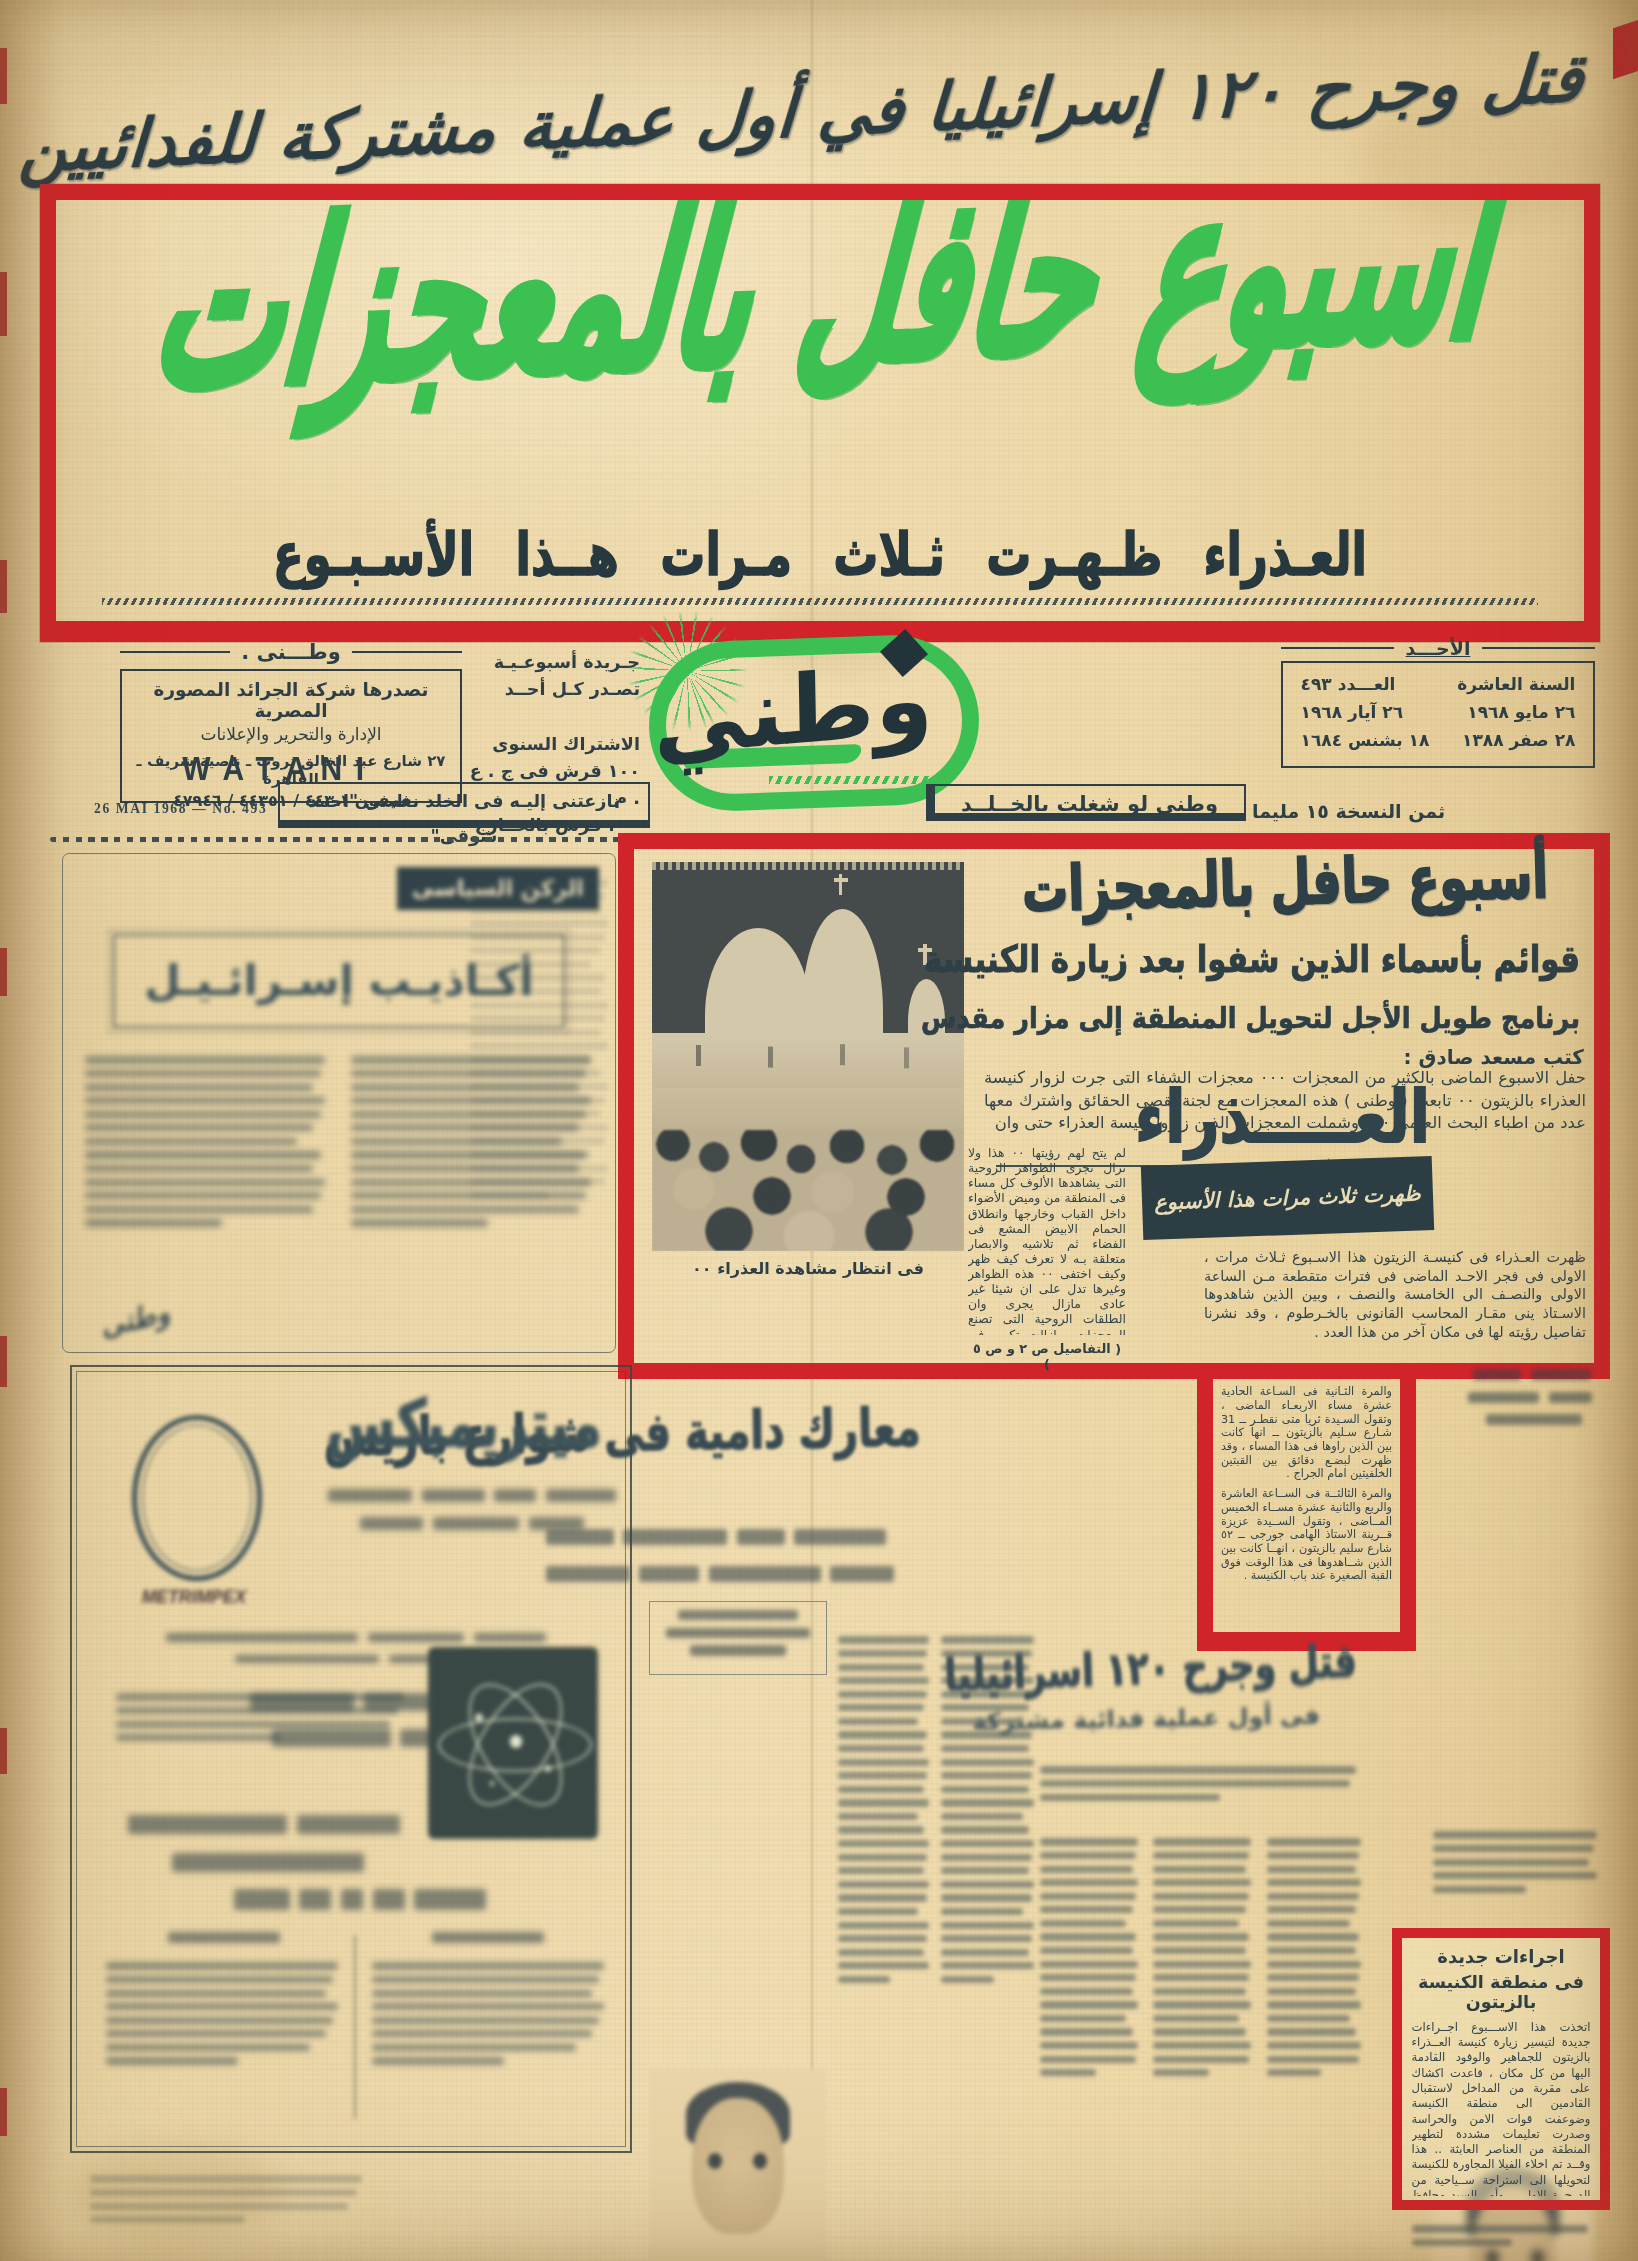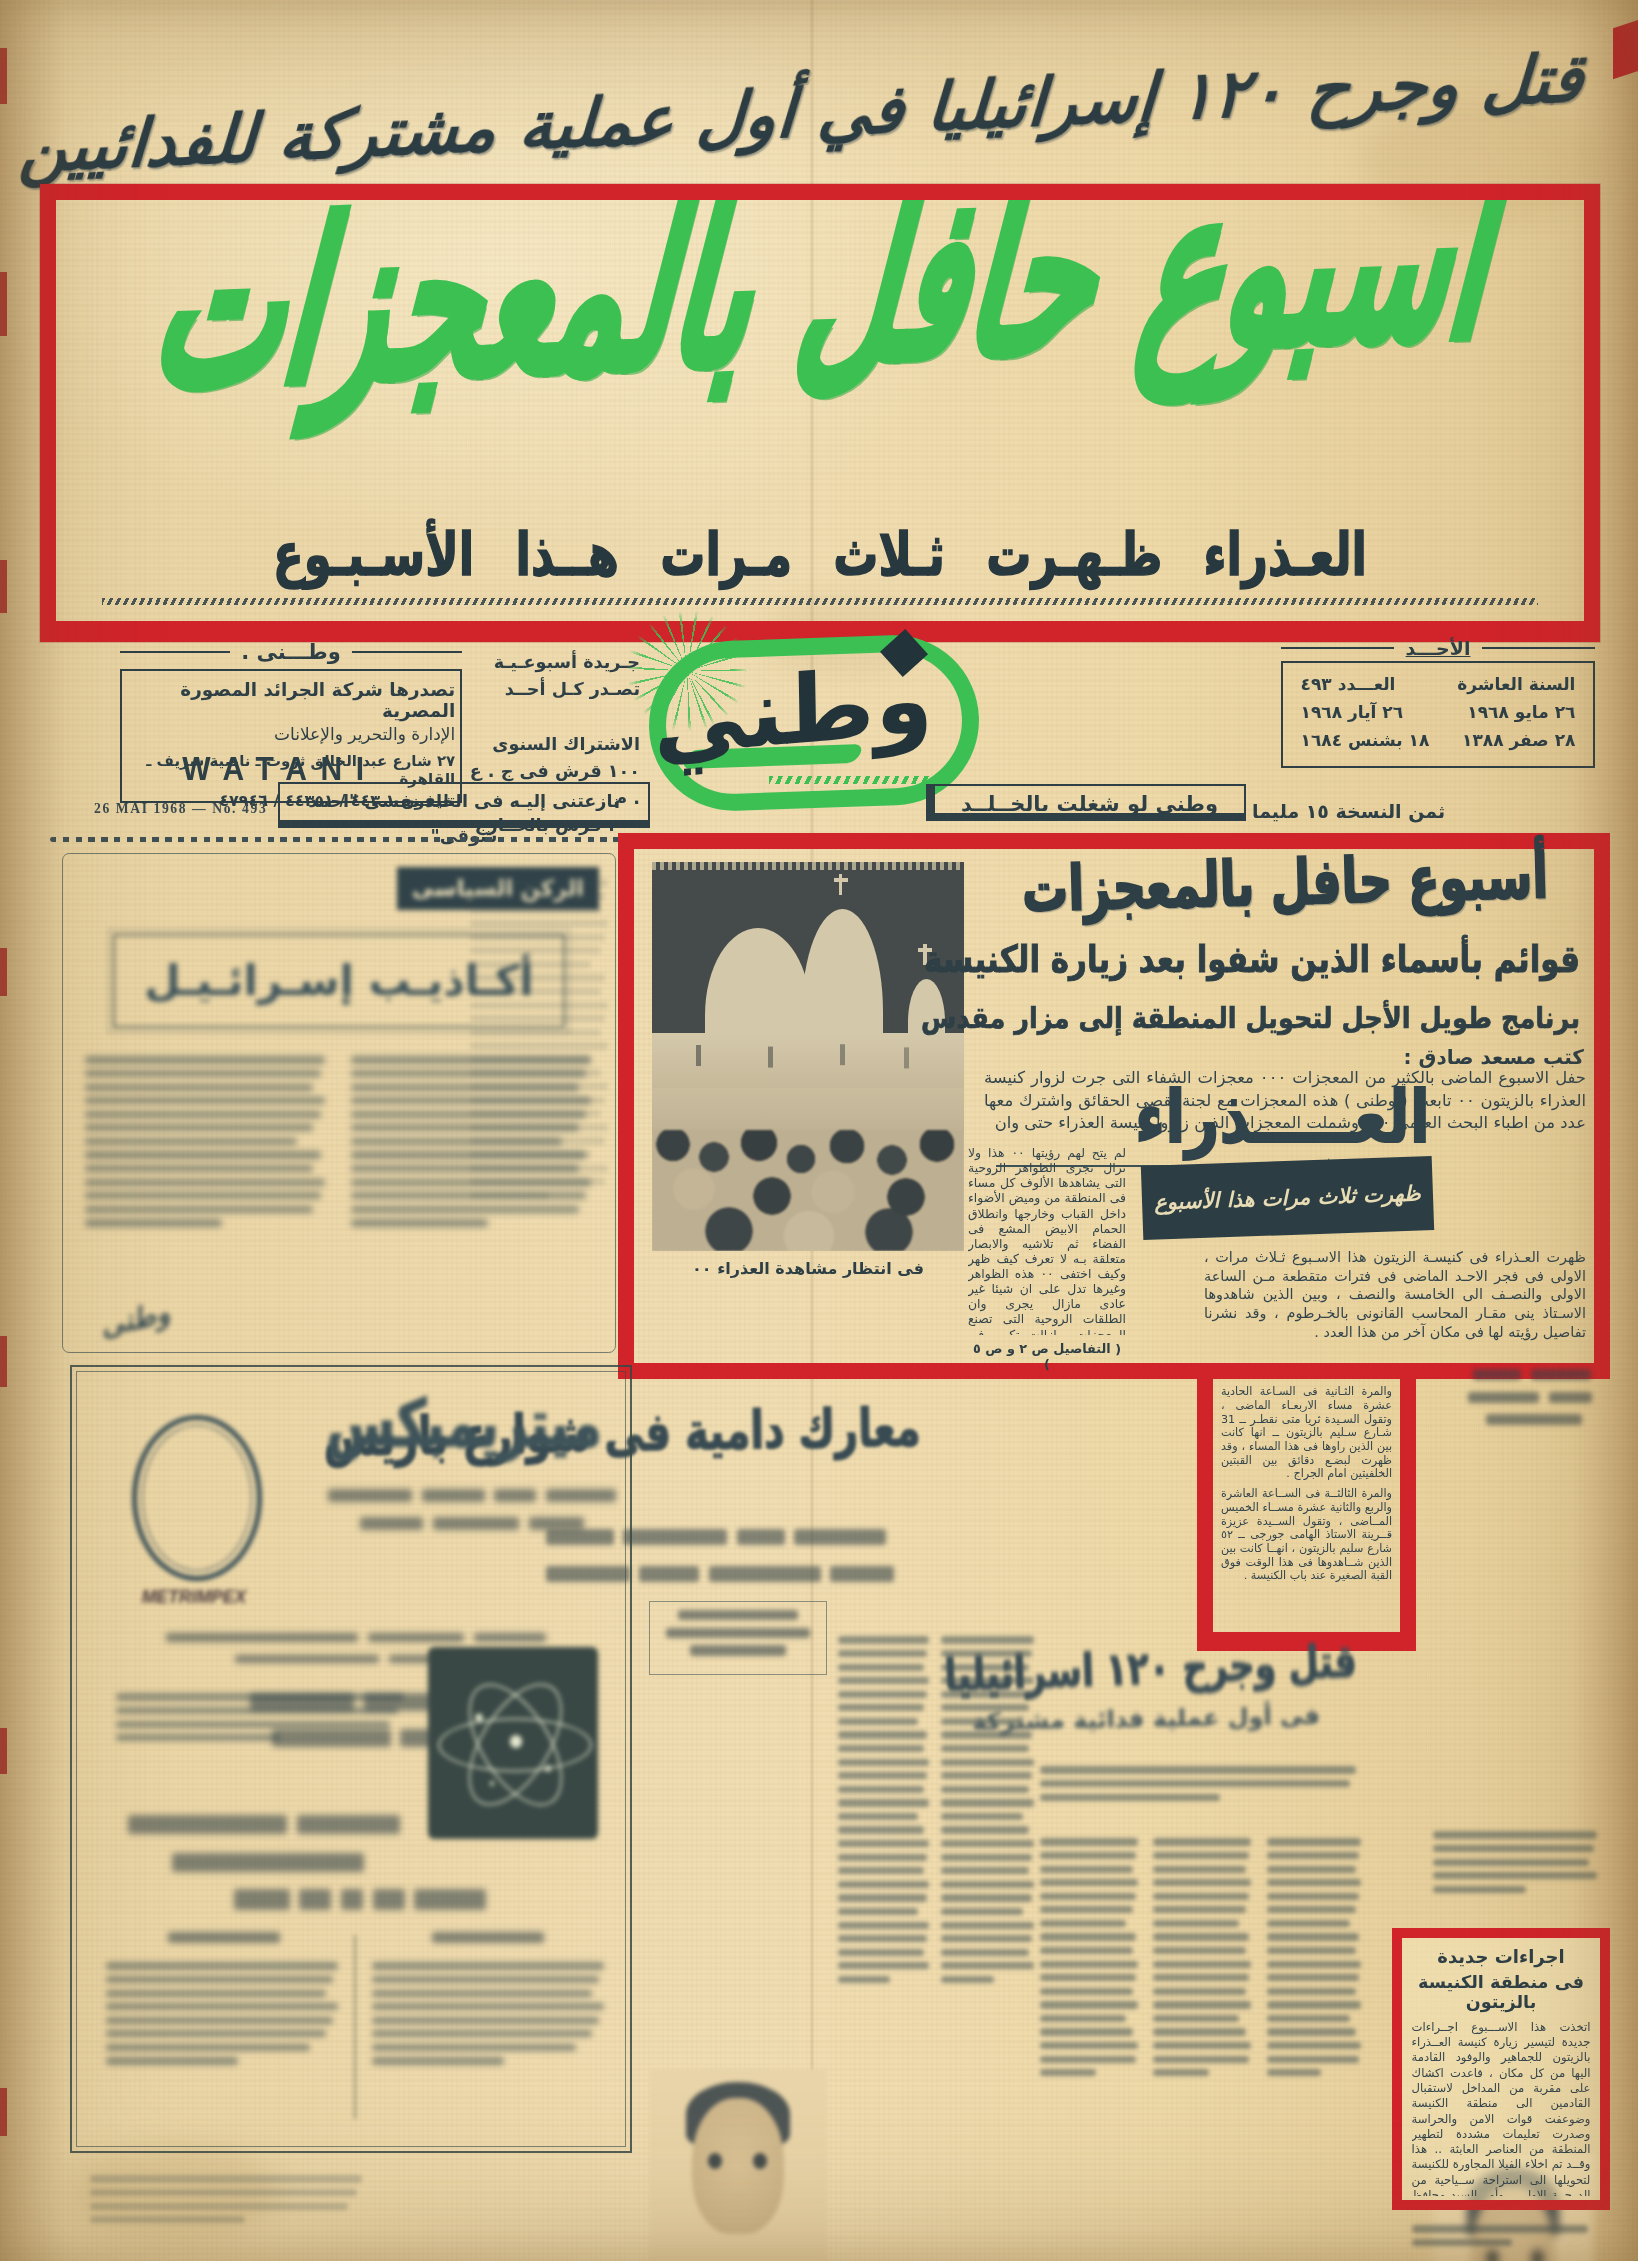--- a/index.html
+++ b/index.html
@@ -50,21 +50,21 @@
   .zigzag{position:absolute;left:3%;width:94%;height:7.2px;
           background:repeating-linear-gradient(115deg,#2e3f46 0 3.2px,transparent 3.2px 7.2px);opacity:.85;}
 
   .topline{font-size:66px;font-weight:bold;font-style:italic;text-align:center;white-space:nowrap;
            color:#2c3d44;transform:rotate(-2.6deg) skewX(-6deg);
            text-shadow:1.6px 1.6px 1.6px rgba(44,61,68,.4);filter:blur(0.5px);}
 
   
   .boxlabel{display:flex;align-items:center;gap:11.2px;font-weight:bold;}
   .boxlabel::before,.boxlabel::after{content:"";flex:1;height:2.4px;background:#2e3f46;}
-  .pubbox{border:2.4px solid #2e3f46;text-align:right;padding:8px 4.8px;}
+  .pubbox{border:2.4px solid #2e3f46;text-align:center;padding:8px 4.8px;}
   .watani{font-family:"Liberation Sans",sans-serif;font-weight:bold;letter-spacing:13.6px;
           font-size:30px;color:#2f4046;transform:scaleY(1.08);}
   .ldate{font-family:Liberation Serif, serif;font-weight:bold;font-size:13.6px;letter-spacing:1.6px;color:#3a4a50;}
   .quotebox{border:2.4px solid #2e3f46;border-bottom-width:8px;text-align:center;font-weight:bold;}
   .daybox{border:2.4px solid #2e3f46;}
   .dbrow{display:flex;justify-content:space-between;direction:rtl;padding:0 17.6px;font-size:17px;font-weight:bold;}
   .dotline{background:repeating-linear-gradient(90deg,#3f5154 0 6.4px,transparent 6.4px 12.8px);
            border-radius:2.4px;height:4.8px;filter:blur(0.3px);}
 
   

